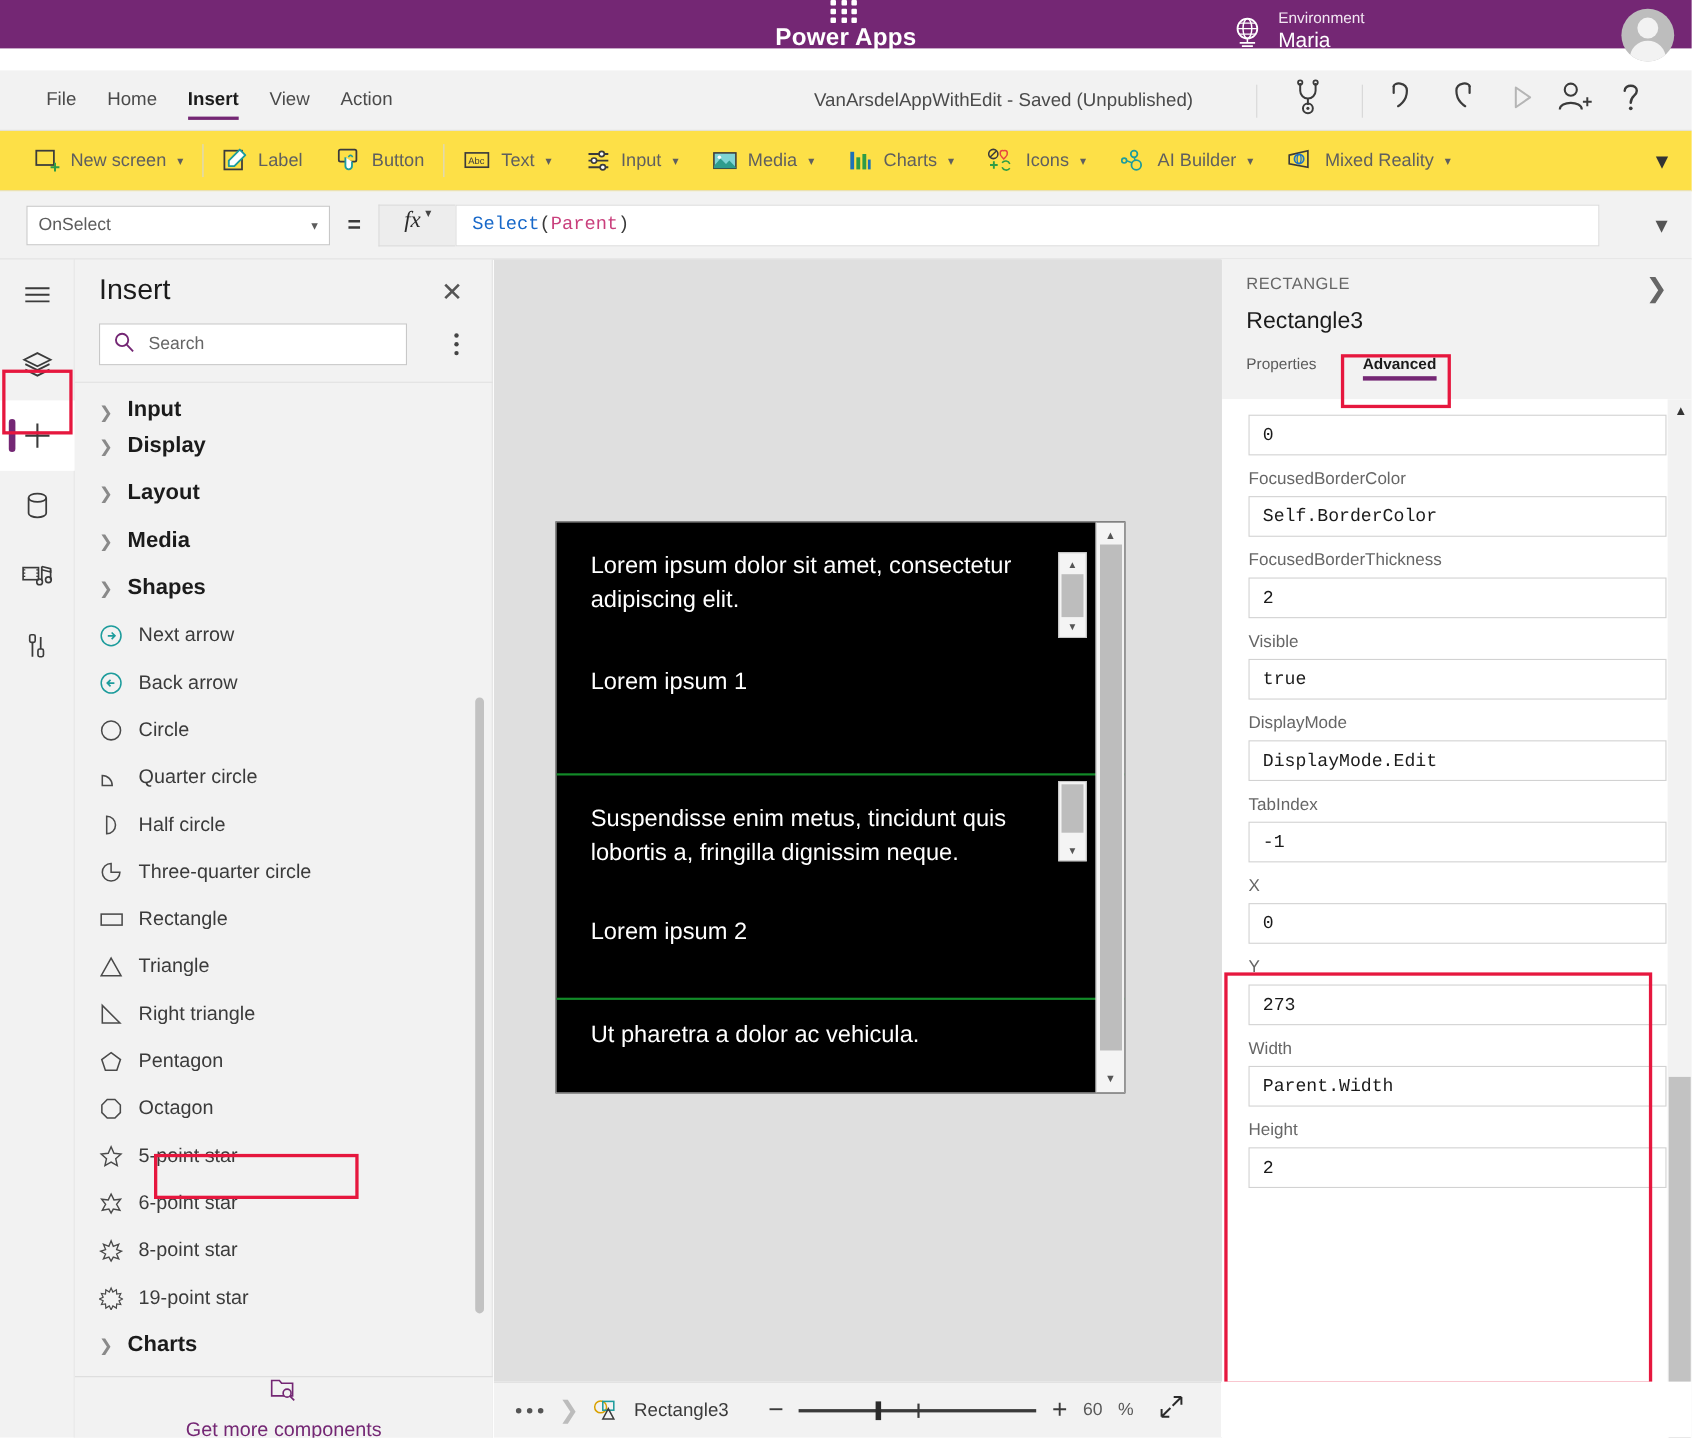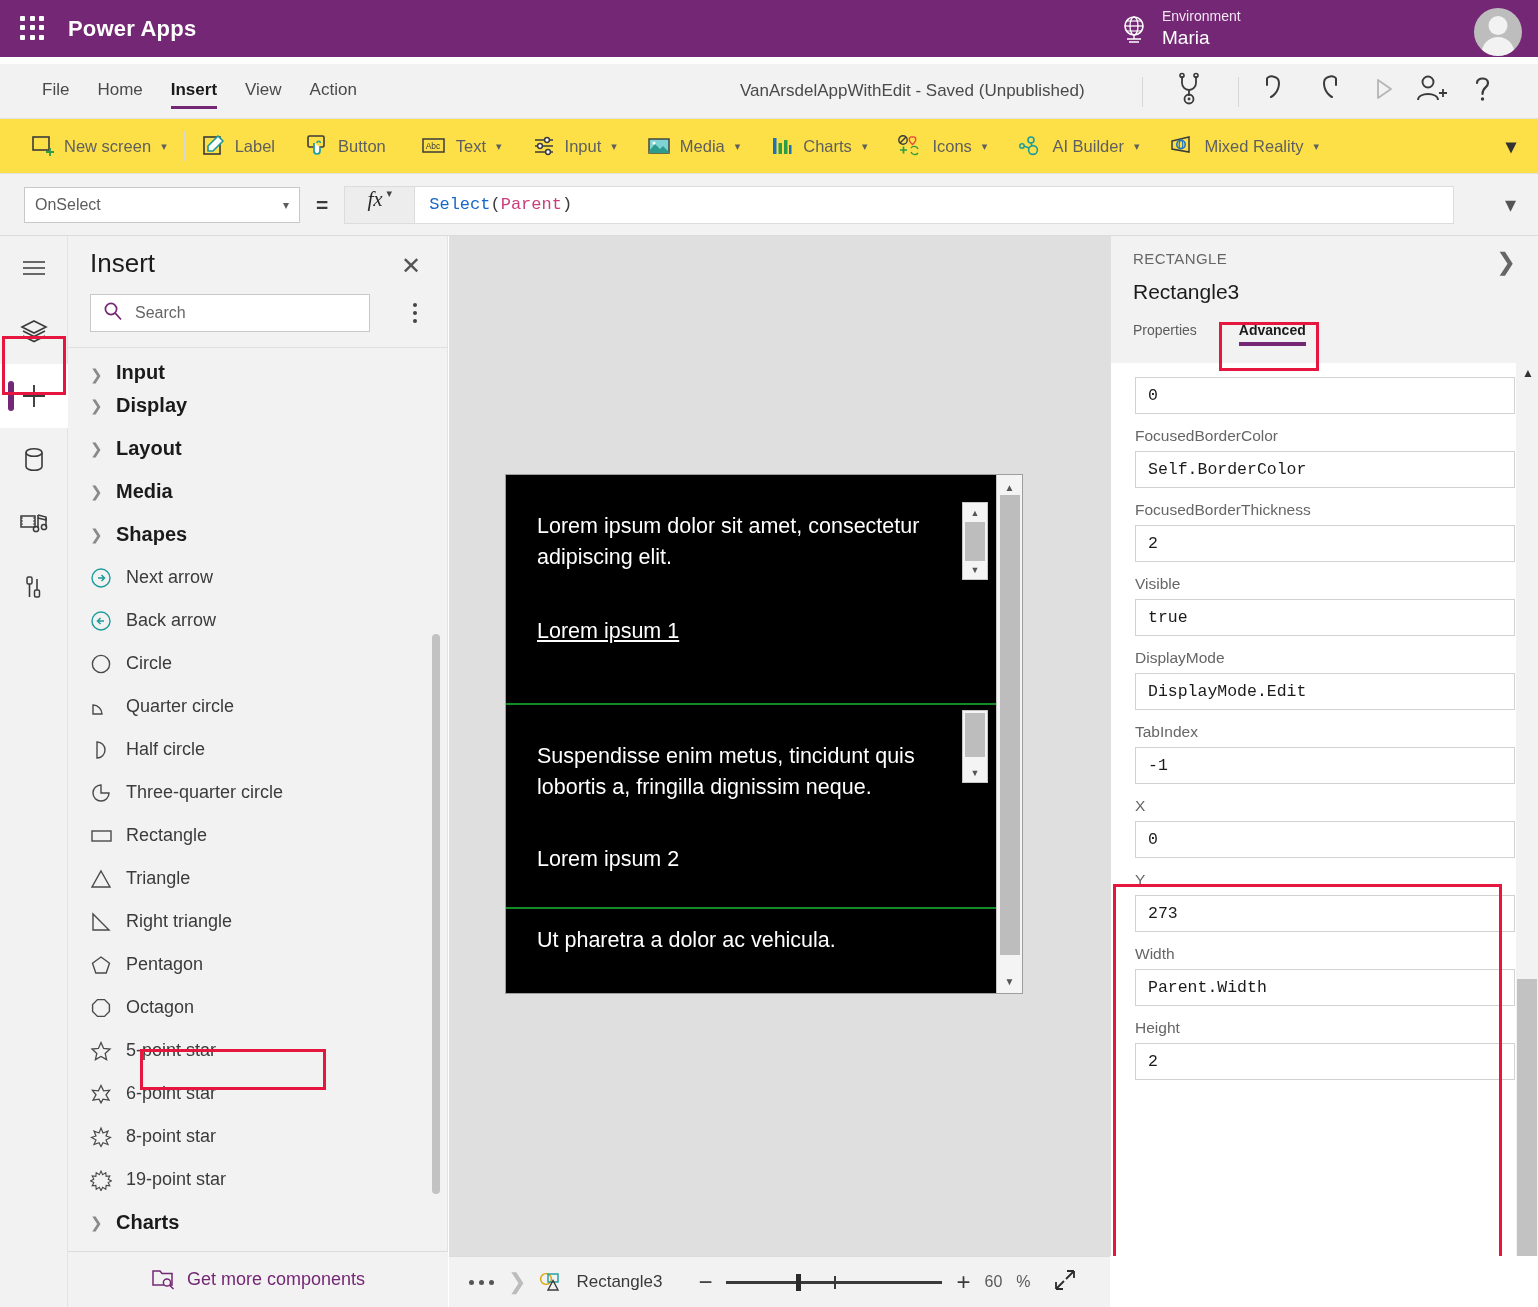--- a/index.html
+++ b/index.html
@@ -8,22 +8,22 @@
     width:1538px; height:1307px;
     font-family:"Liberation Sans", sans-serif;
     background:#ffffff;
     overflow:hidden;
     position:relative;
     -webkit-font-smoothing:antialiased;
   }
 
   
   .topbar{
-    position:absolute; left:0; top:0; width:1538px; height:57px;
-    background:#742774; display:flex; align-items:center;
+    position:absolute; left:0; top:0; width:1538px; height:44px;
+    background:#742774; display:flex; align-items:center;flex-direction:column;
   }
   .waffle{
     width:26px; height:26px; margin-left:20px; margin-right:22px;
     display:grid; grid-template-columns:repeat(3,1fr); grid-template-rows:repeat(3,1fr);
     gap:3px; cursor:pointer;
   }
   .waffle i{ background:#ffffff; border-radius:1px; display:block; width:5px; height:5px; }
   .brand{ color:#fff; font-size:22px; font-weight:bold; letter-spacing:0.2px; }
   .env-wrap{
     position:absolute; left:1120px; top:8px; display:flex; align-items:center; gap:14px;
@@ -159,35 +159,35 @@
     position:absolute; left:72px; top:813px; width:186px; height:41px;
     border:3px solid #e6173e; pointer-events:none;
   }
   .panel-scroll{
     position:absolute; right:7px; top:398px; width:8px; height:560px;
     background:#c2c2c2; border-radius:4px;
   }
   .panel-foot{
     position:absolute; left:0; bottom:0; width:380px; height:56px;
     background:#f2f2f2; border-top:1px solid #dcdcdc;
-    display:flex; align-items:center; justify-content:center; gap:10px; cursor:pointer;
+    display:flex; align-items:center; justify-content:center; gap:10px; cursor:pointer;flex-direction:column;
   }
   .panel-foot .tx{ font-size:18px; color:#742774; }
 
   
   .canvas-area{
     position:absolute; left:449px; top:236px; width:661px; height:1020px; background:#dfdfdf;
   }
   .phone{
     position:absolute; left:56px; top:238px; width:518px; height:520px;
     background:#000000; border:1px solid #9e9e9e;
   }
   .sec{ position:relative; }
   .sec .txt{
-    color:#ffffff; font-size:21.5px; line-height:1.45; padding:36px 80px 0 31px;
+    color:#ffffff; font-size:21.5px; line-height:1.45; padding:24px 80px 0 31px;
     font-family:"Liberation Sans", sans-serif;
   }
   .sec .lbl{ color:#ffffff; font-size:21.5px; padding:0 31px; }
   .greenline{ height:2px; background:#128a28; width:100%; }
 
   .sb{ position:absolute; width:26px; background:#f4f4f4; border:1px solid #c6c6c6; }
   .sb .thumb{ position:absolute; left:2px; width:20px; background:#bdbdbd; }
   .sb .ar{ position:absolute; left:0; width:24px; height:19px;
     display:flex; align-items:center; justify-content:center; font-size:9px; color:#555; }
   .sb .ar.up{ top:0; } .sb .ar.dn{ bottom:0; }
@@ -720,21 +720,21 @@
     </span>
     <span class="tx">Get more components</span>
   </div>
 </div>
 
 <div class="canvas-area">
   <div class="phone">
 
     <div class="sec" style="height:228px;">
       <div class="txt">Lorem ipsum dolor sit amet, consectetur adipiscing elit.</div>
-      <div class="lbl" style="margin-top:46px;text-decoration:underline;">Lorem ipsum 1</div>
+      <div class="lbl" style="margin-top:46px;">Lorem ipsum 1</div>
       <div class="sb" style="left:456px; top:27px; width:26px; height:78px;">
         <div class="ar up">▲</div>
         <div class="thumb" style="top:19px; height:39px;"></div>
         <div class="ar dn">▼</div>
       </div>
     </div>
     <div class="greenline"></div>
 
     <div class="sec" style="height:202px;">
       <div class="txt">Suspendisse enim metus, tincidunt quis lobortis a, fringilla dignissim neque.</div>

